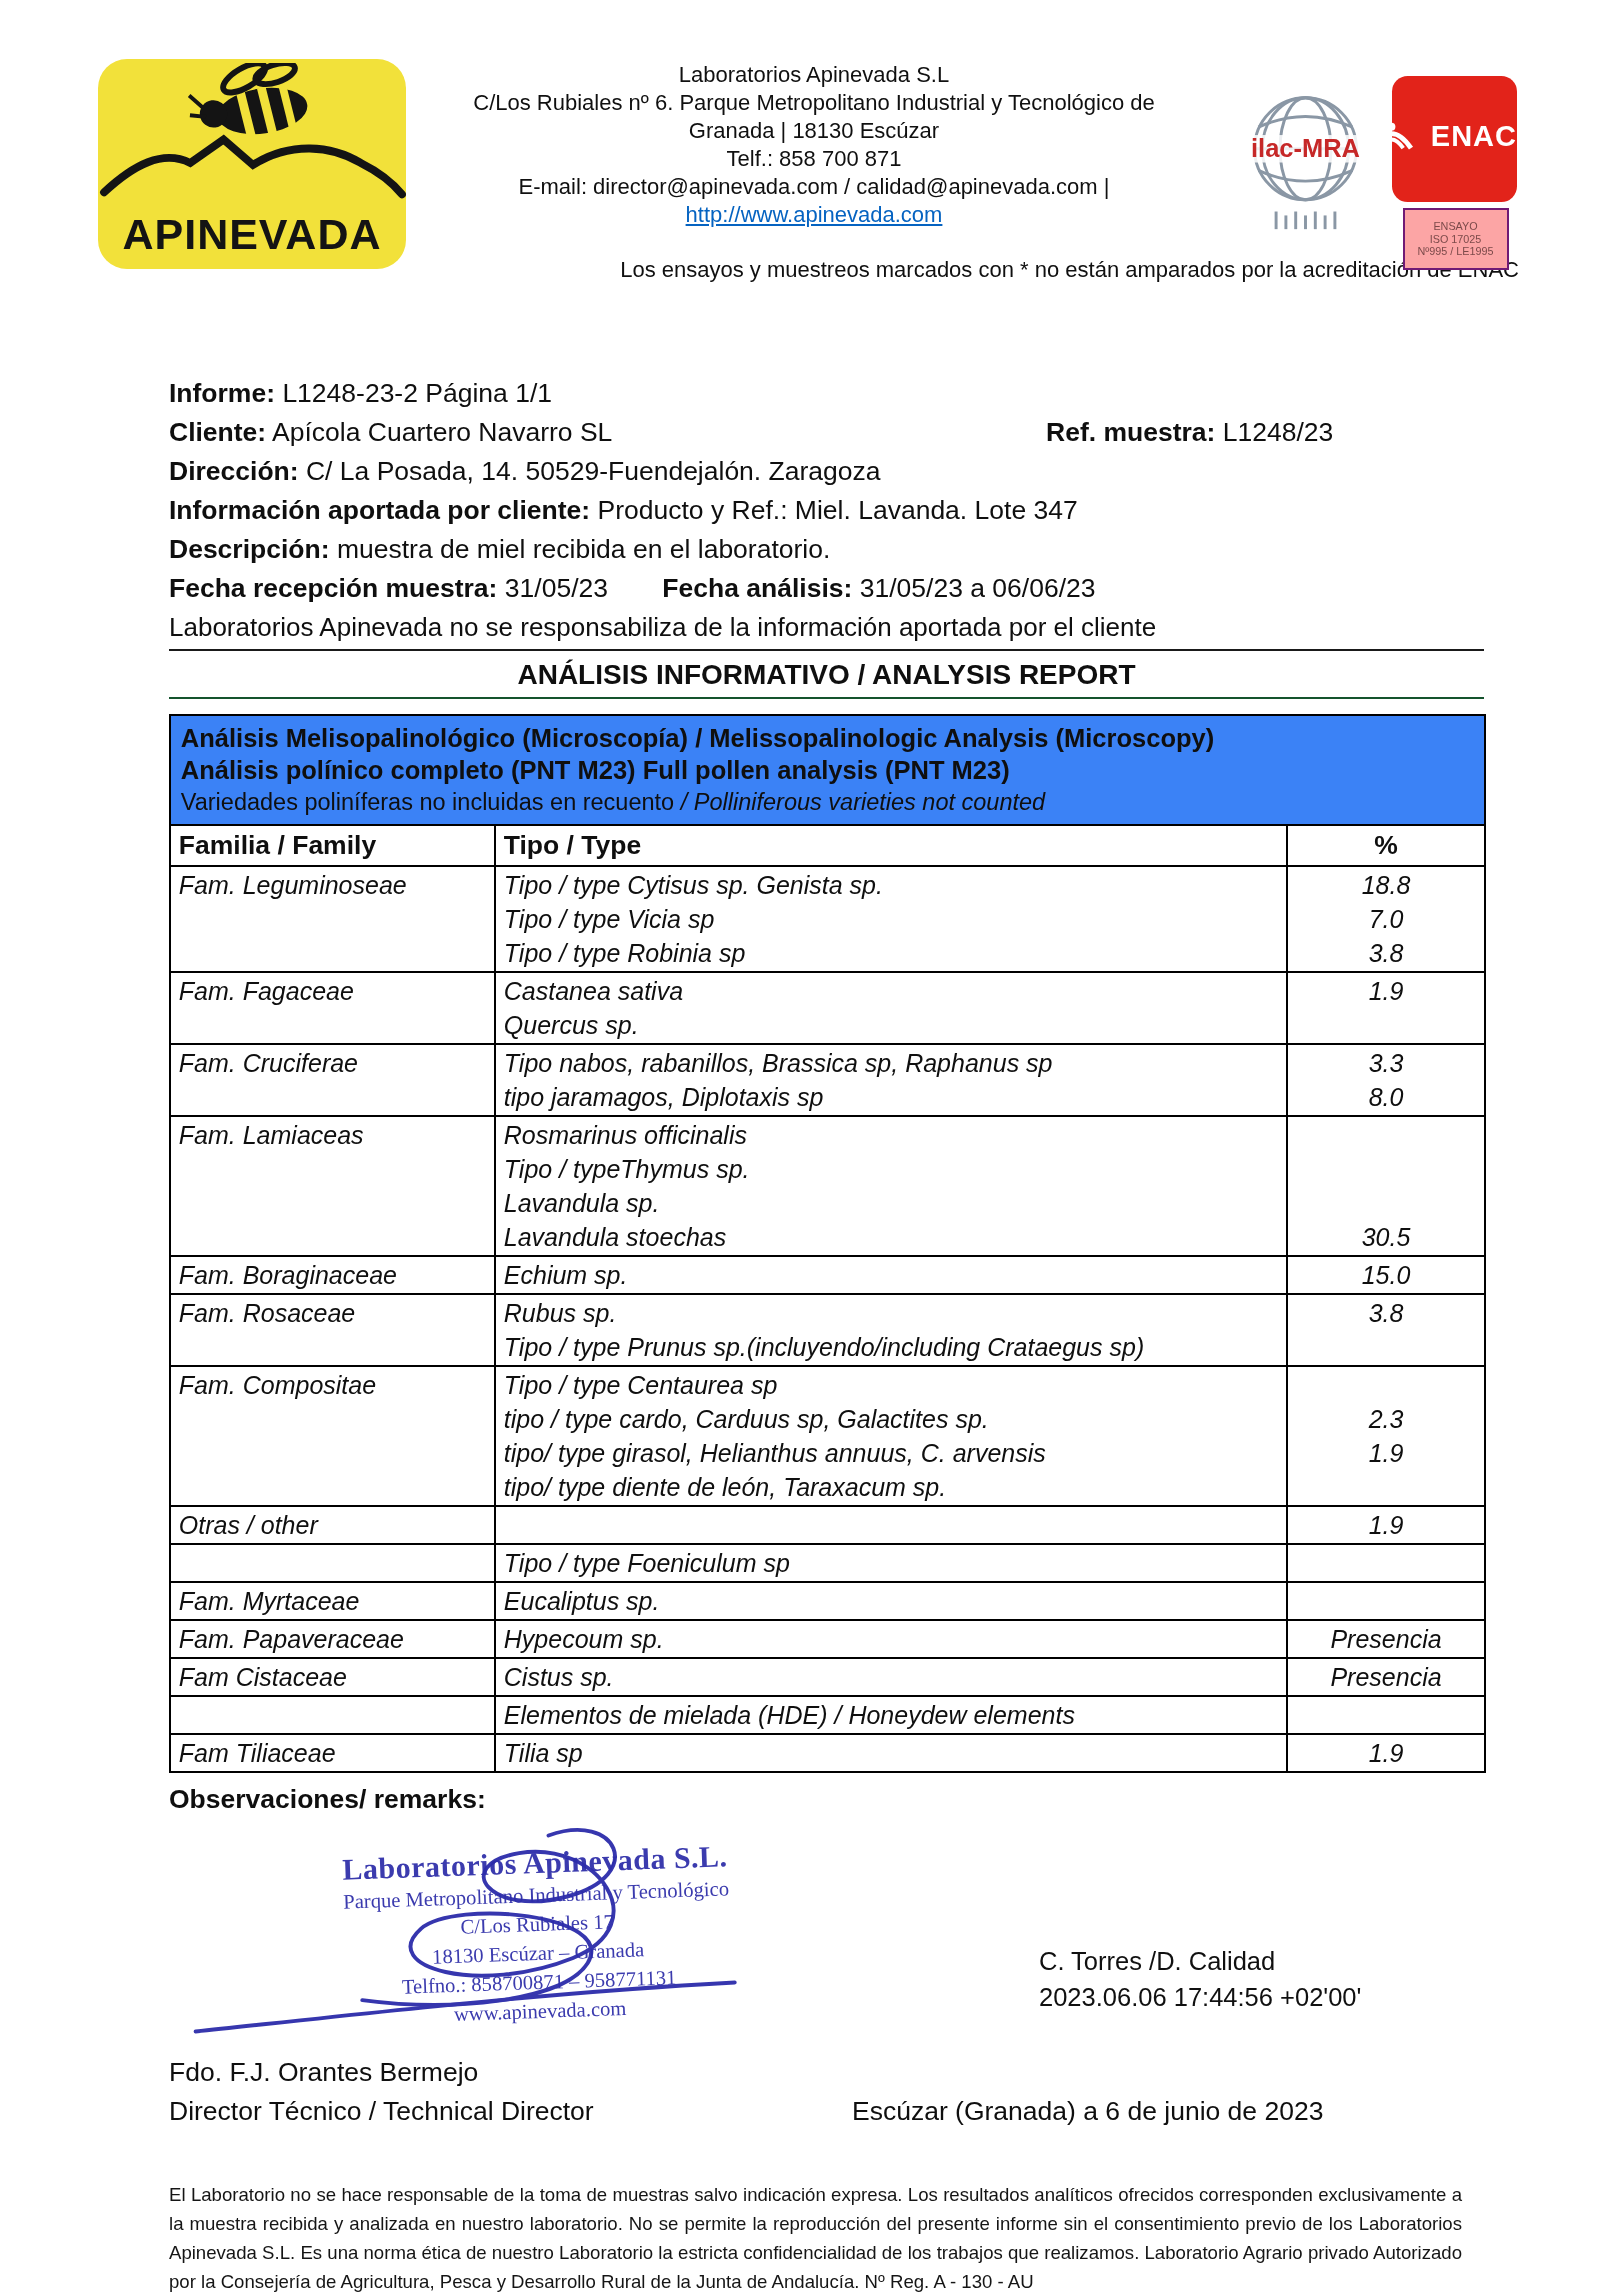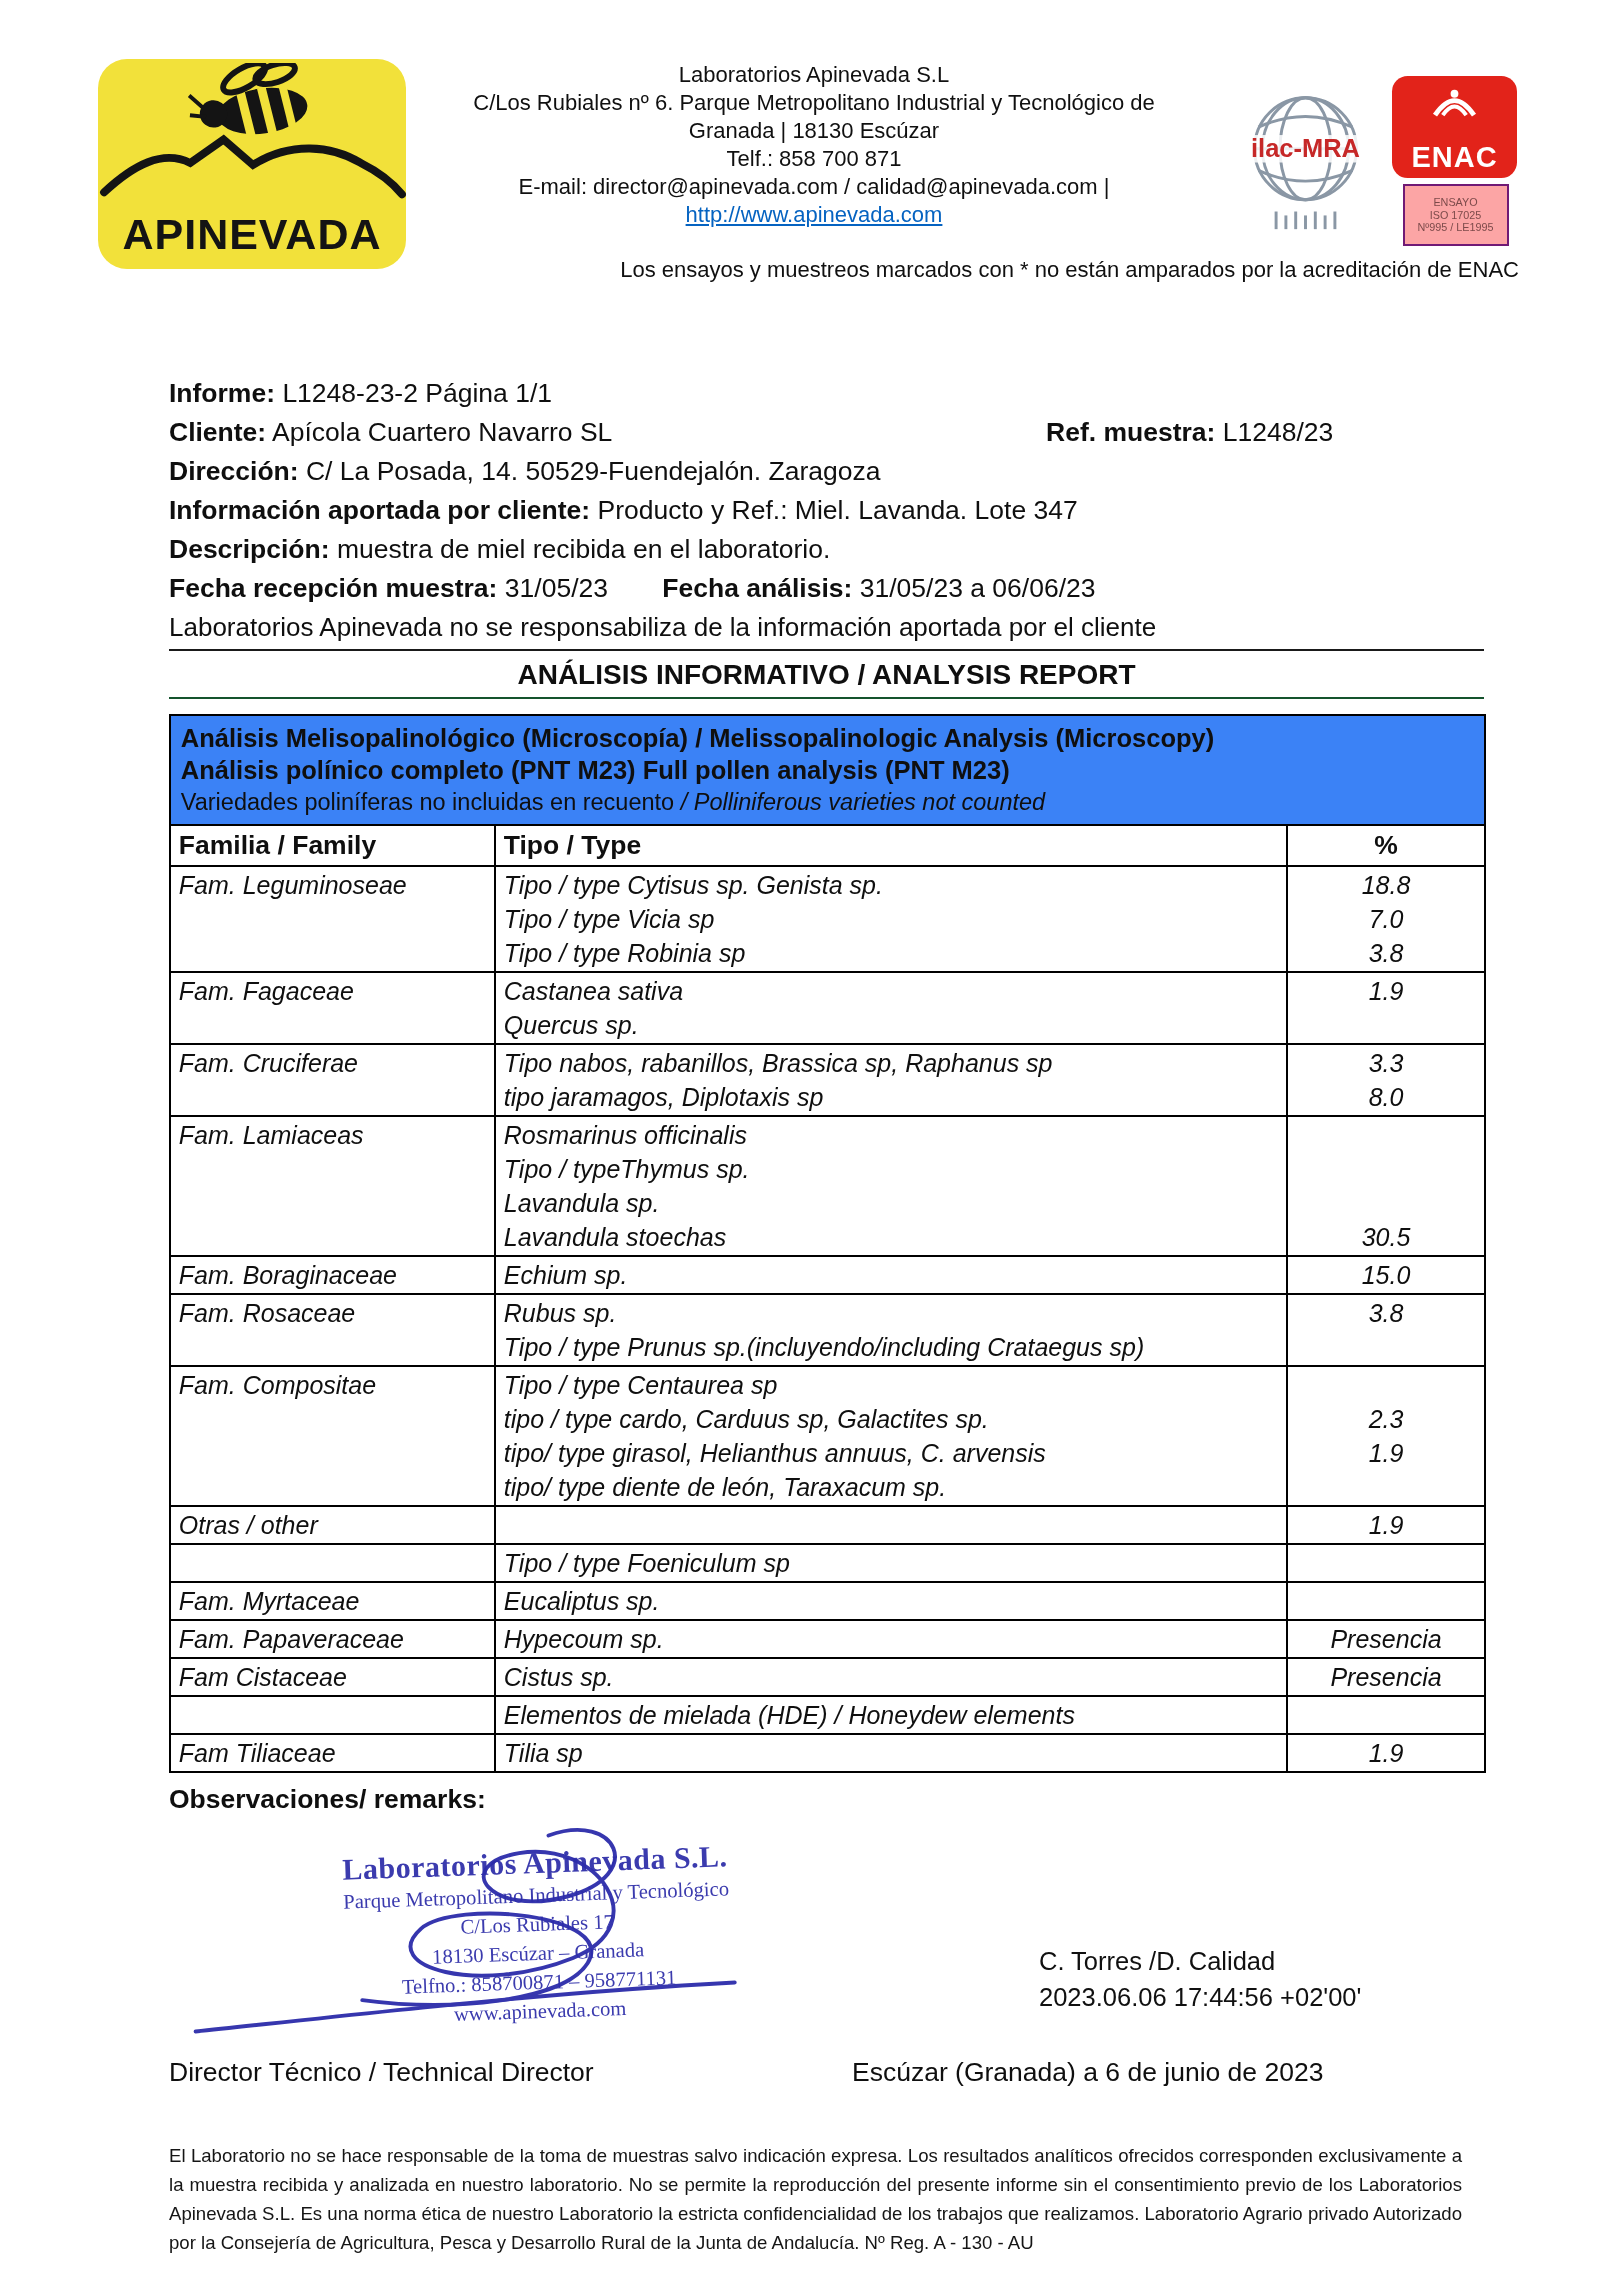--- a/index.html
+++ b/index.html
@@ -13,22 +13,22 @@
         border-radius:29px;overflow:hidden;}
   .logo-art{position:absolute;left:0;top:3.9px;width:308px;height:147px;}
   .logo-text{position:absolute;left:0;bottom:9.8px;width:100%;text-align:center;
              font-weight:bold;font-size:43px;letter-spacing:1px;color:#141414;}
   .header-center{position:absolute;left:412px;top:61px;width:804px;text-align:center;
                  font-size:22px;line-height:28px;color:#101010;}
   .link{color:#0563c1;text-decoration:underline;cursor:pointer;}
   .accreditation-note{position:absolute;top:257px;right:102px;font-size:22px;color:#101010;}
   .ilac{position:absolute;left:1231px;top:88px;width:149px;height:149px;}
   .enac{position:absolute;left:1392px;top:76px;width:127px;text-align:center;}
-  .enac-box{width:125px;height:102px;background:#e2231a;border-radius:15.7px;color:#ffffff;
-            display:flex;flex-direction:column;align-items:center;justify-content:flex-end;
+  .enac-box{width:125px;height:126px;background:#e2231a;border-radius:15.7px;color:#ffffff;
+            display:flex;flex-direction:row;align-items:center;justify-content:flex-end;
             padding-bottom:4.9px;gap:12px;}
   .enac-emblem{flex:1;display:flex;align-items:center;justify-content:center;}
   .enac-text{font-size:29px;font-weight:bold;letter-spacing:1px;line-height:31px;}
   .enac-sub{margin:5.9px auto 0;width:106px;border:2px solid #701a75;padding:10px 2px;
             font-size:10.8px;line-height:12.7px;color:#7c4a4a;background:#fca5a5;}
 
   
   .info{margin:0 137px 0 169px;font-size:26.5px;line-height:39px;}
   .info-line{position:relative;white-space:nowrap;}
   .ref{position:absolute;left:877px;top:0;}
@@ -369,20 +369,21 @@
         <path d="M430,30 C500,5 530,70 450,92 C370,114 330,60 400,48 C480,35 540,120 455,155 C360,193 255,165 300,125 C335,95 500,110 470,160 C445,200 330,210 240,198"></path>
         <path d="M70,230 C240,212 430,190 620,180"></path>
       </g>
     </svg>
     <div class="torres">
       <div>C. Torres /D. Calidad</div>
       <div>2023.06.06 17:44:56 +02'00'</div>
     </div>
   </div>
 
+  <div class="fdo-line">Fdo. F.J. Orantes Bermejo</div>
   <div class="director-line">
     <span>Director Técnico / Technical Director</span>
     <span class="place-date">Escúzar (Granada) a 6 de junio de 2023</span>
   </div>
 
   <div class="footer">El Laboratorio no se hace responsable de la toma de muestras salvo indicación expresa. Los resultados analíticos ofrecidos corresponden exclusivamente a la muestra recibida y analizada en nuestro laboratorio. No se permite la reproducción del presente informe sin el consentimiento previo de los Laboratorios Apinevada S.L. Es una norma ética de nuestro Laboratorio la estricta confidencialidad de los trabajos que realizamos. Laboratorio Agrario privado Autorizado por la Consejería de Agricultura, Pesca y Desarrollo Rural de la Junta de Andalucía. Nº Reg. A - 130 - AU</div>
 
 </div>
 
 

